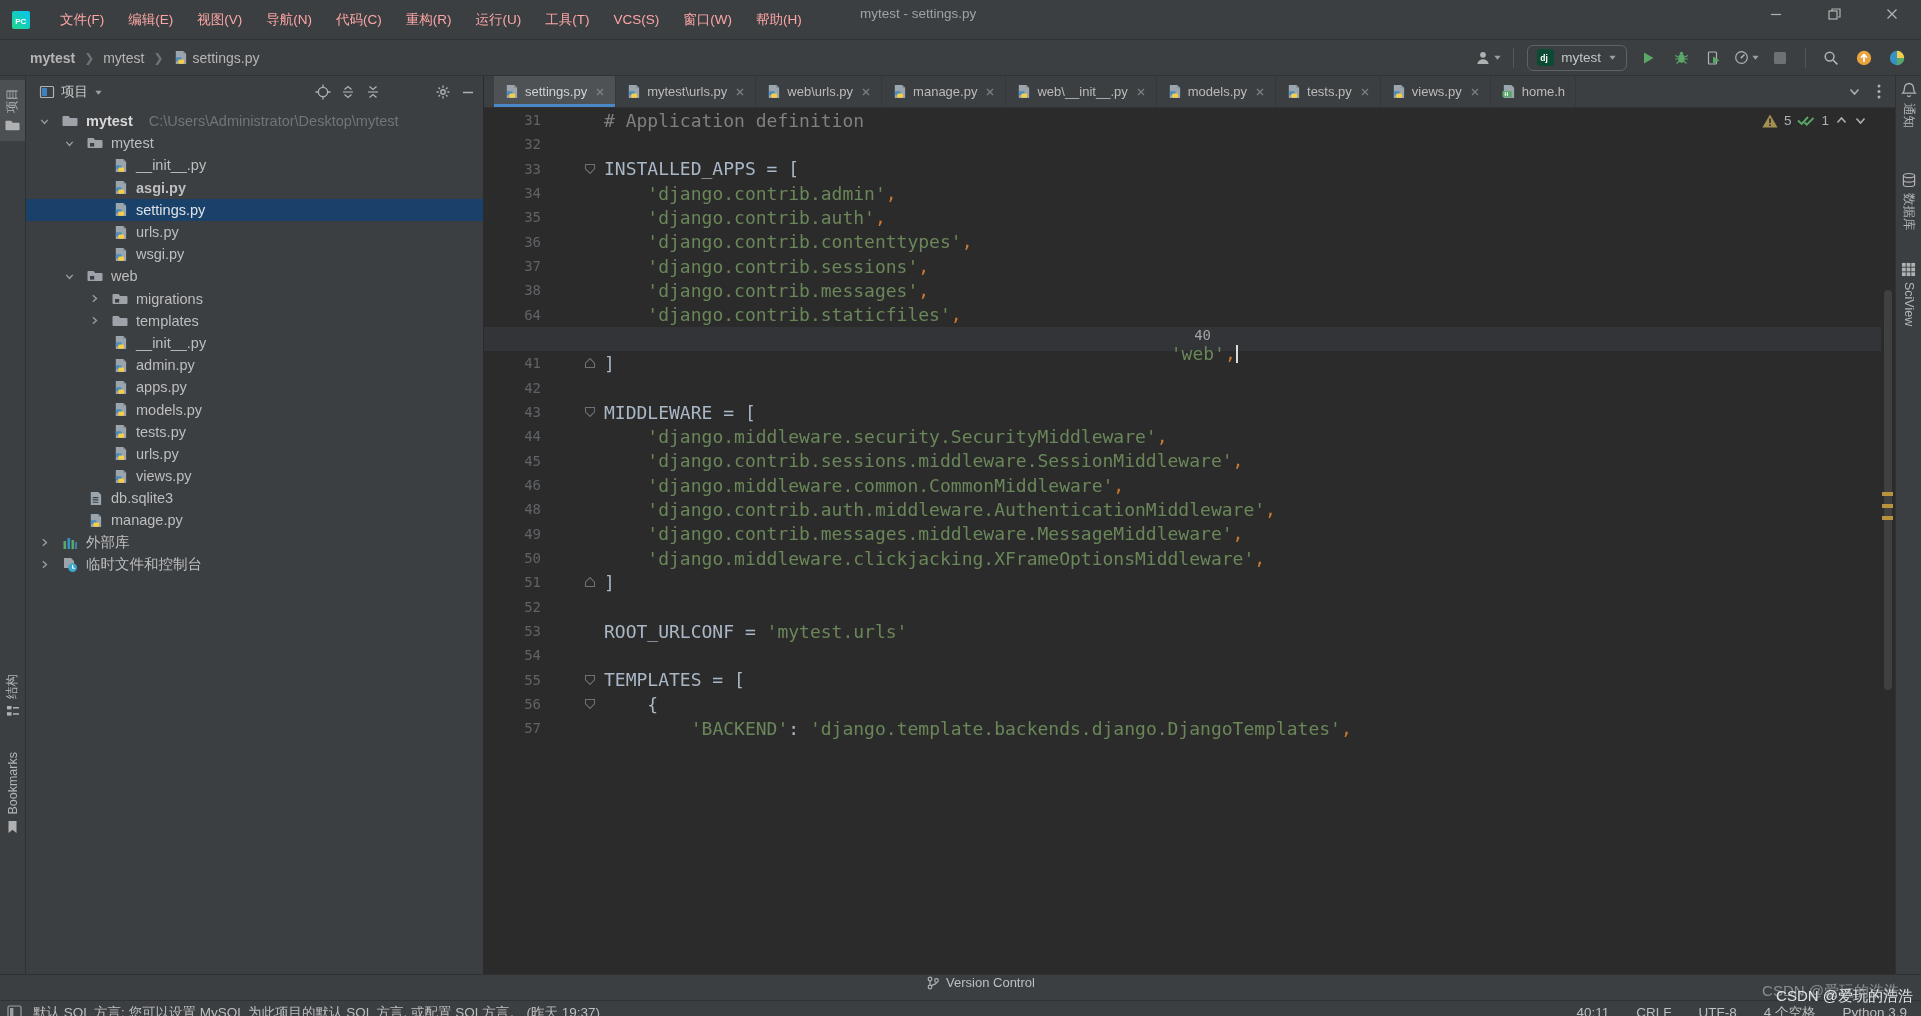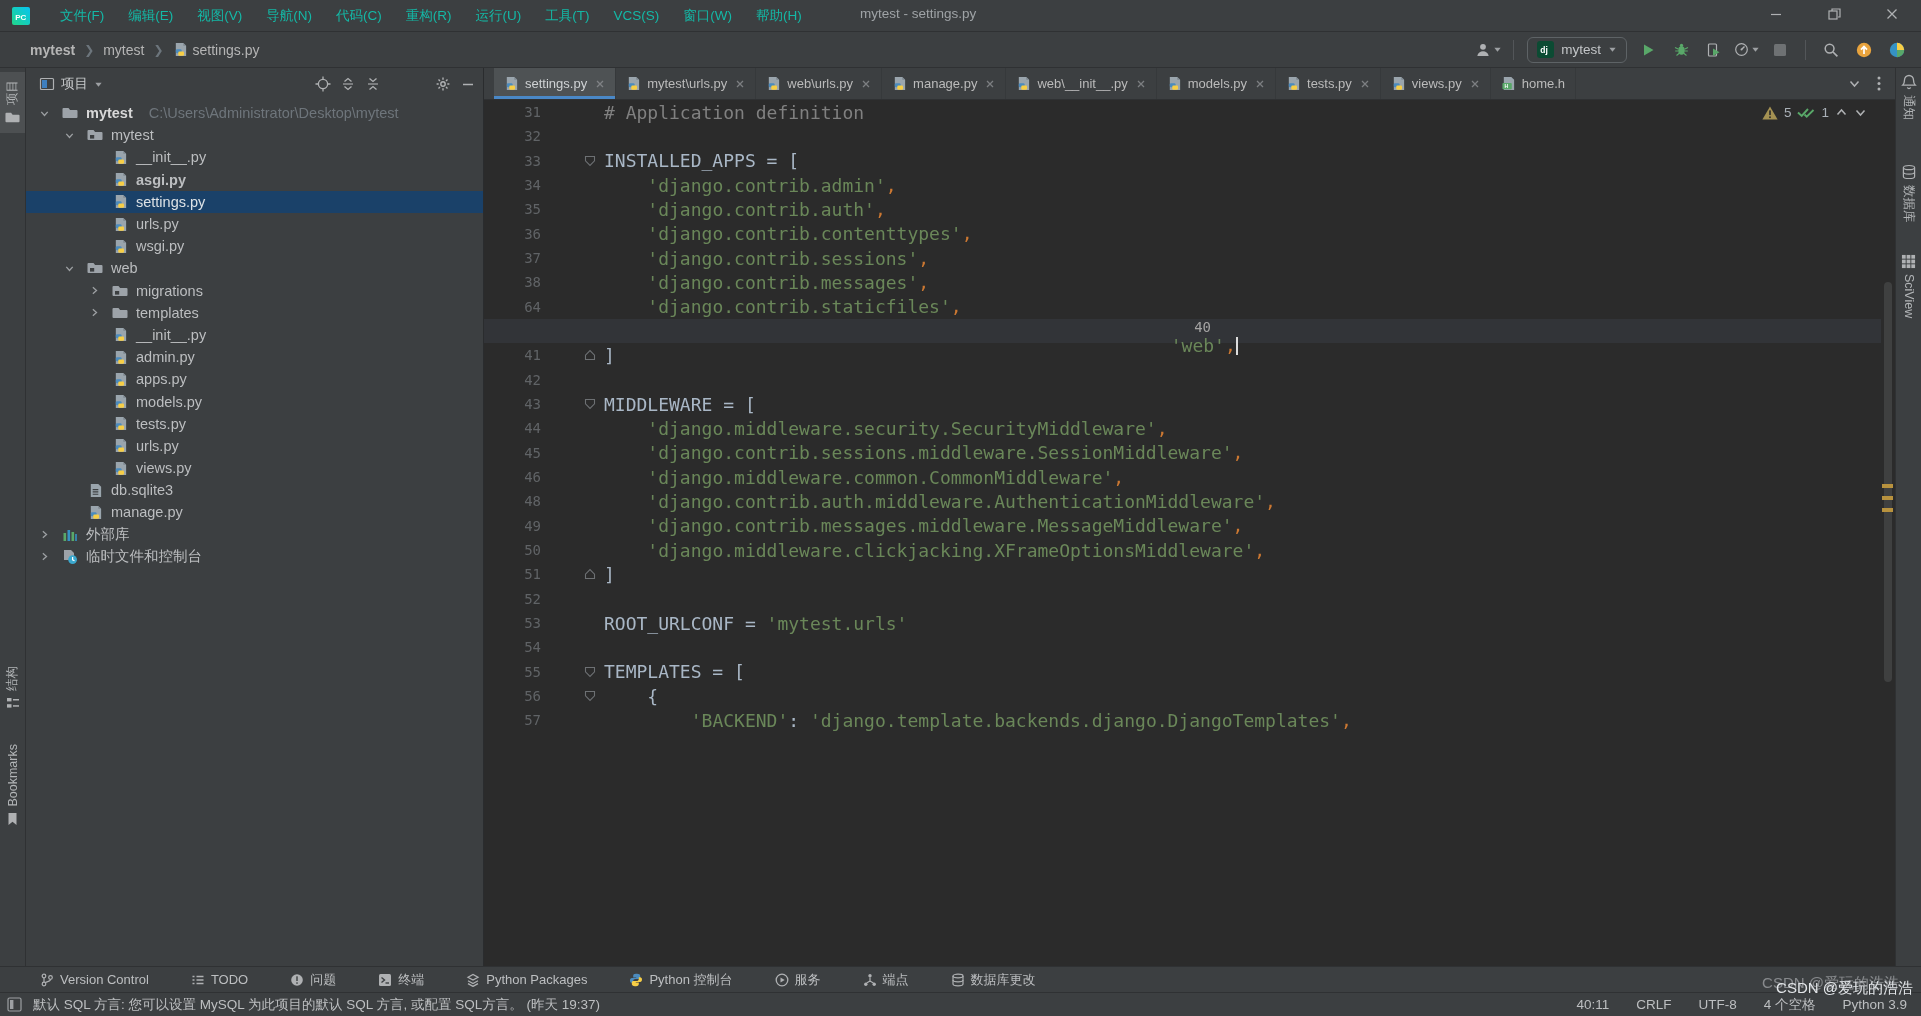--- a/index.html
+++ b/index.html
@@ -6,25 +6,25 @@
   html,body { background:#202020; }
   .window {
     position:relative; width:1921px; height:1016px;
     background:#3c3f41; overflow:hidden;
     font-family:"Liberation Sans", sans-serif; color:#bbbbbb;
     -webkit-font-smoothing:antialiased;
   }
   svg { display:block; }
 
   
-  .titlebar { height:32px; display:flex; align-items:center; background:#3c3f41;
+  .titlebar { height:40px; display:flex; align-items:center; background:#3c3f41;
     border-bottom:1px solid #2f3133; position:relative; padding-left:12px; }
   .titlebar .logo { margin-right:18px; }
   .menubar { display:flex; height:100%; align-items:center; }
-  .menu-item { padding:0 12px; font-size:13.5px; color:#14b8a6; line-height:28px; }
+  .menu-item { padding:0 12px; font-size:13.5px; color:#fca5a5; line-height:28px; }
   .win-title { position:absolute; left:860px; top:0; line-height:28px; font-size:13.5px; color:#9fa3a6; }
   .win-controls { position:absolute; right:0; top:0; height:28px; display:flex; }
   .win-btn { width:58px; height:28px; display:flex; align-items:center; justify-content:center; }
 
   
   .navbar { height:36px; background:#3c3f41; border-bottom:1px solid #2f3133;
     display:flex; align-items:center; padding:0 12px 0 30px; }
   .breadcrumbs { display:flex; align-items:center; gap:9px; font-size:14px; }
   .crumb-first { font-weight:bold; color:#d8d8d8; }
   .crumb { color:#b5b5b5; display:flex; align-items:center; gap:5px; }
@@ -92,21 +92,21 @@
 
   .inspections { position:absolute; top:5px; right:28px; display:flex; align-items:center;
     gap:6px; font-family:"Liberation Sans", sans-serif; font-size:13.5px; color:#aab1b8; }
   .stripe { position:absolute; right:0; top:0; bottom:0; width:14px; }
   .scroll-thumb { position:absolute; right:3px; top:182px; width:8px; height:400px;
     background:rgba(170,174,177,.16); border-radius:4px; }
   .stripe-mark { position:absolute; right:2px; width:11px; height:3.5px; background:#b8923e; }
 
   
   .tool-bar { height:26px; background:#3c3f41; border-top:1px solid #2f3133;
-    display:flex; align-items:center; padding-left:40px; gap:42px; }
+    display:flex; align-items:center; padding-left:40px; gap:42px;flex-direction:column; }
   .tw-item { display:flex; align-items:center; gap:6px; font-size:13px; color:#bdbfc1; }
 
   
   .statusbar { height:24px; background:#3c3f41; border-top:1px solid #2f3133;
     display:flex; align-items:center; padding:0 14px 0 7px; position:relative; font-size:13.5px; }
   .status-msg { margin-left:11px; color:#bdbfc1; }
   .status-right { margin-left:auto; display:flex; align-items:center; gap:27px; color:#bdbfc1; }
   .watermark { position:absolute; right:8px; bottom:18px; font-size:15px; color:#e2e5e8;
     text-shadow:-14px -5px 0 rgba(226,229,232,.45); pointer-events:none; }
 </style>

